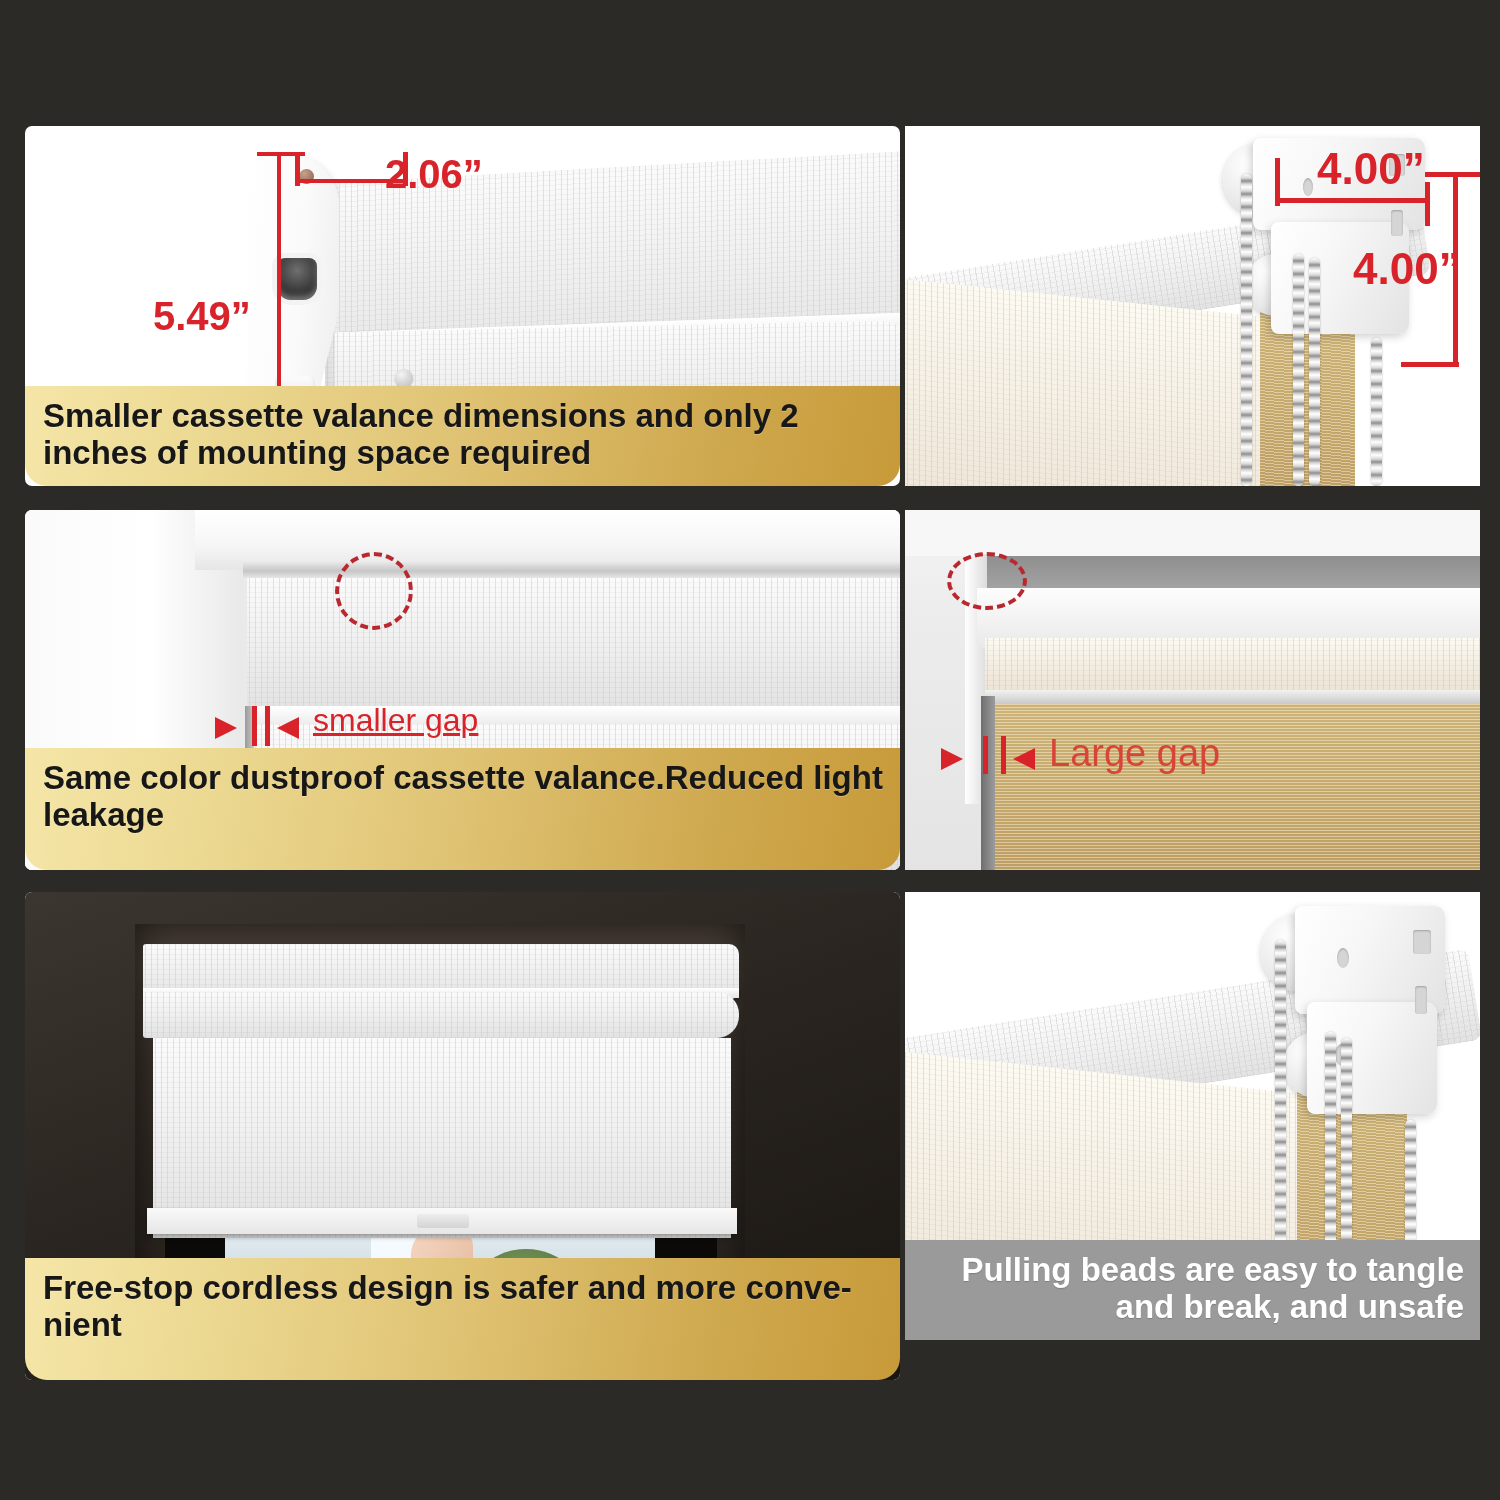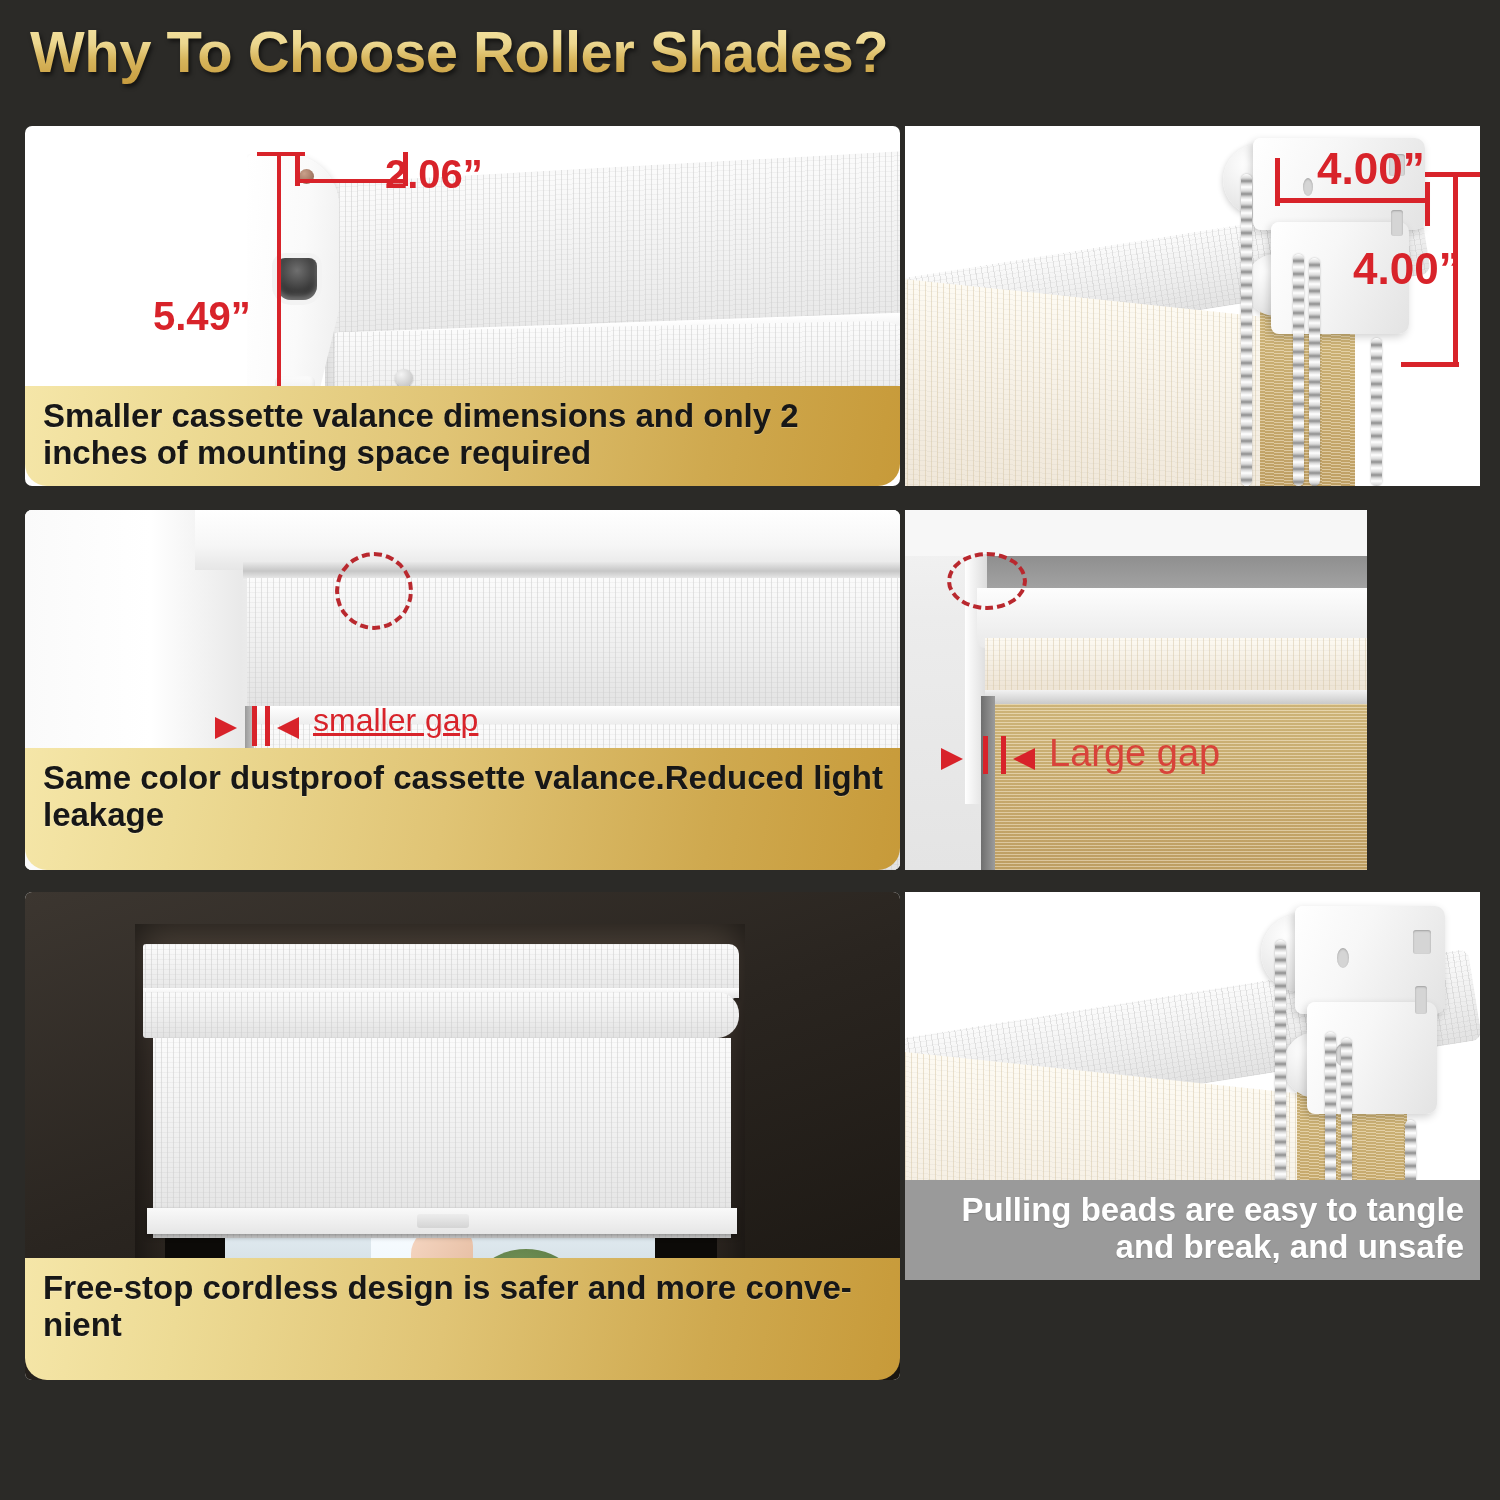--- a/index.html
+++ b/index.html
@@ -23,23 +23,23 @@
   }
 
   
   .panel { position: absolute; overflow: hidden; background: #fff; }
   .panel.good { border-radius: 7px; }
   .panel.bad  { border-radius: 0; text-align: right; }
 
   .p1 { left:25px;  top:126px;  width:875px; height:360px; }
   .p2 { left:905px; top:126px;  width:575px; height:360px; }
   .p3 { left:25px;  top:510px;  width:875px; height:360px; }
-  .p4 { left:905px; top:510px;  width:462px; height:360px; }
+  .p4 { left:905px; top:510px;  width:575px; height:360px; }
   .p5 { left:25px;  top:892px;  width:875px; height:488px; }
-  .p6 { left:905px; top:892px;  width:575px; height:388px; }
+  .p6 { left:905px; top:892px;  width:575px; height:448px; }
 
   .photo { position: absolute; inset: 0; }
 
   
   .caption {
     position: absolute; left: 0; right: 0; bottom: 0;
     padding: 12px 16px 14px 18px;
     font-weight: bold; line-height: 1.12;
   }
   .caption.gold {
@@ -227,21 +227,20 @@
     position:absolute; left:386px; top:336px; width:62px; height:54px;
     background: linear-gradient(120deg,#f5d6c2,#e6bda2);
     border-radius: 26px 18px 14px 20px;
   }
 </style>
 </head>
 <body>
 
 <div class="page">
 
-  <h1 class="title">Why To Choose Roller Shades?</h1>
 
   <div class="panel good p1">
     <div class="photo">
       <div class="valBody fabricWhite"></div>
       <div class="valSlot"></div>
       <div class="valLower fabricWhite"></div>
       <div class="valTail fabricWhite"></div>
       <div class="valCap"></div>
       <div class="capHole"></div>
       <div class="capScrewA"></div>

